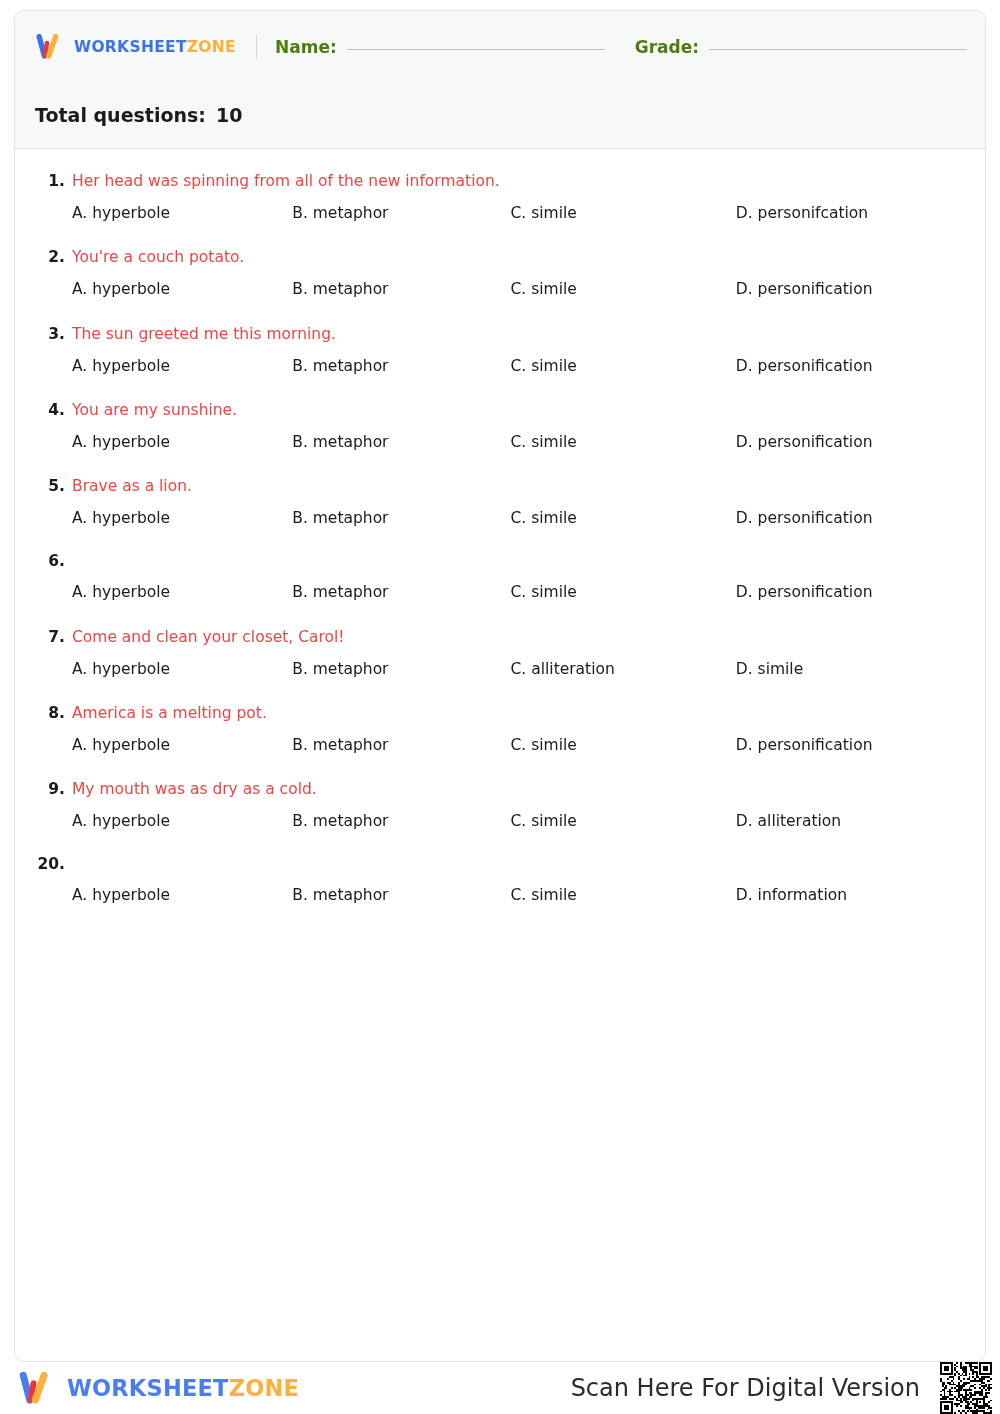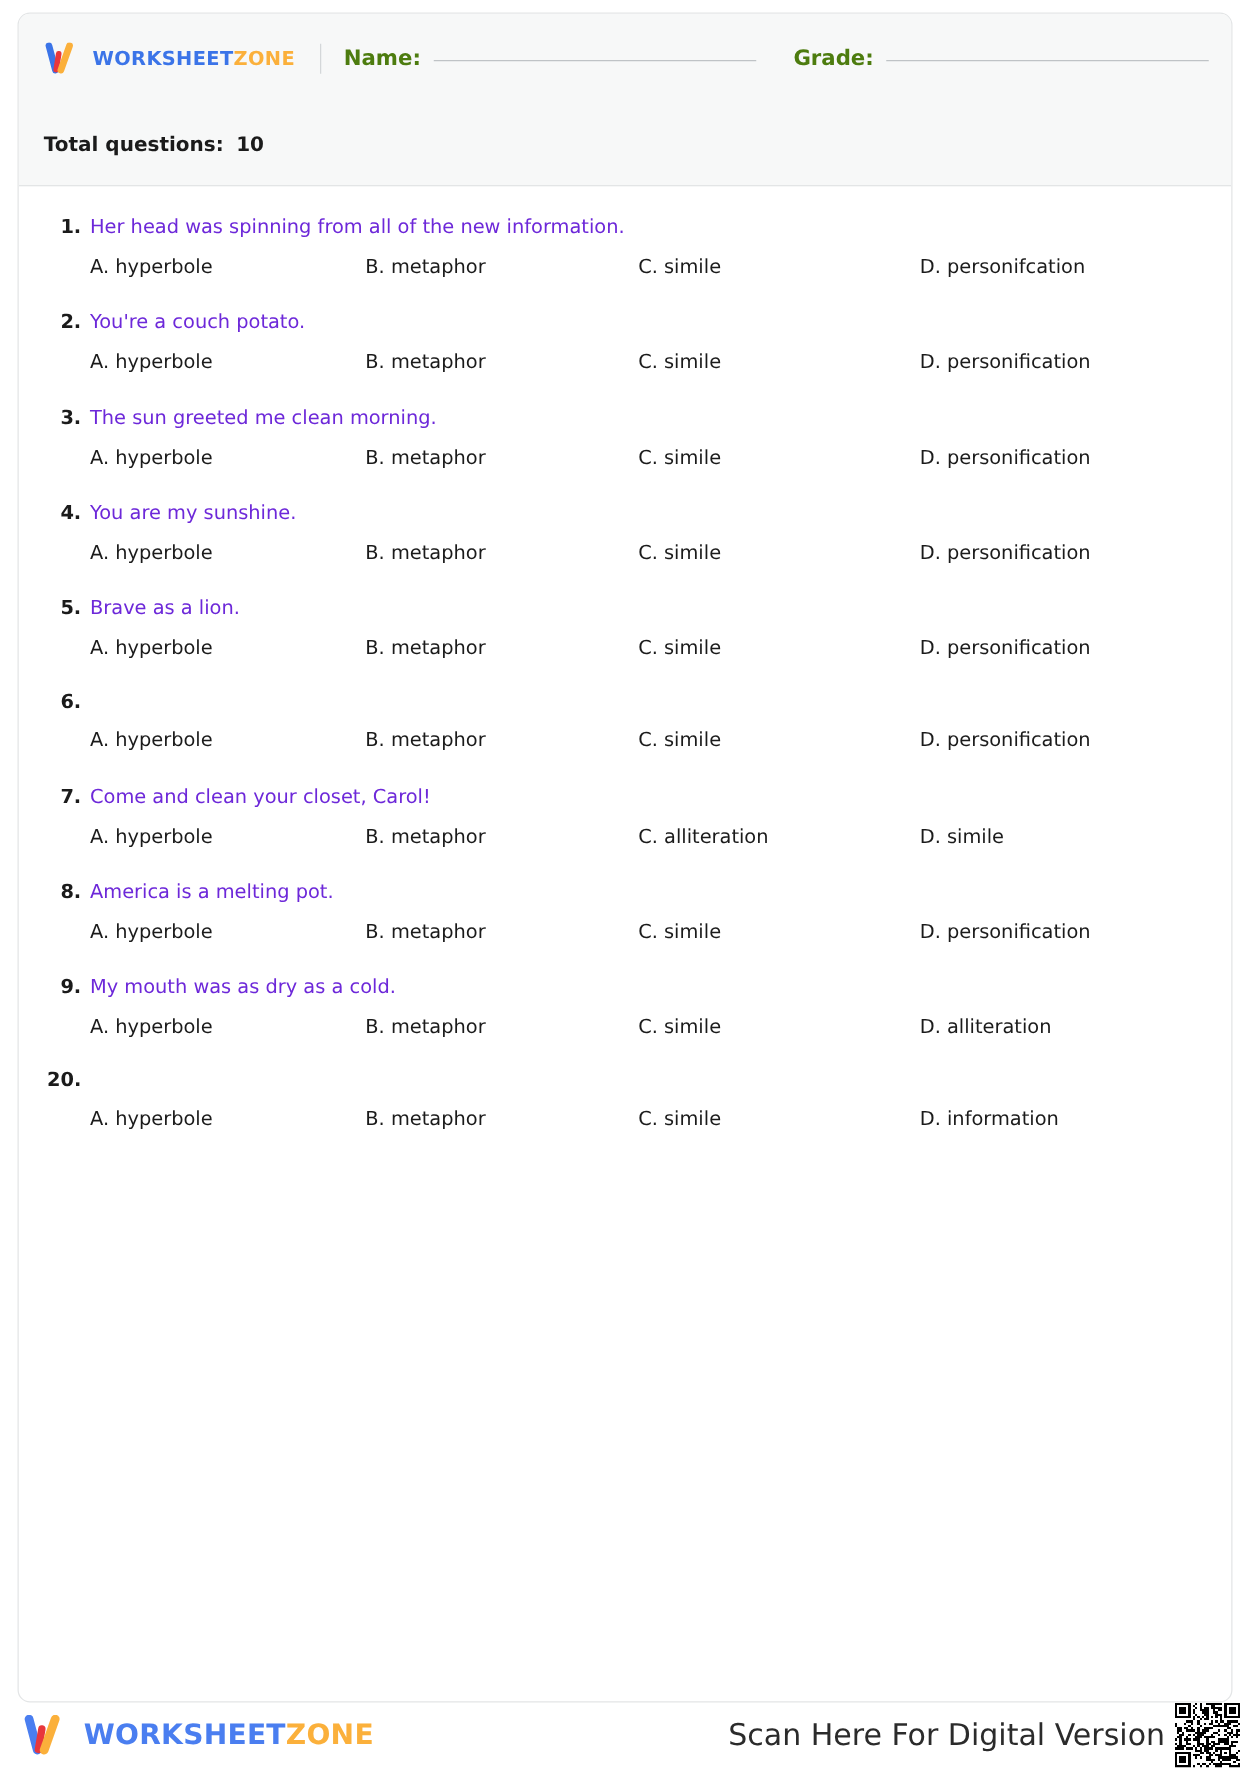--- a/index.html
+++ b/index.html
@@ -100,21 +100,21 @@
   .field.name-field { max-width: 420px; margin-right: 30px; }
   .field.grade-field { max-width: 350px; }
 
   .header-row-bottom {
     padding: 0 20px;
     height: 64px;
     display: flex;
     align-items: center;
   }
   .total-questions {
-    font-size: 16px;
+    font-size: 19px;
     font-weight: 700;
     color: #1b1b1b;
   }
   .total-questions .tq-count {
     margin-left: 10px;
     font-weight: 700;
   }
 
   
   .body-area {
@@ -133,21 +133,21 @@
     width: 30px;
     flex: 0 0 30px;
     text-align: right;
     font-size: 15.5px;
     font-weight: 700;
     color: #1b1b1b;
     margin-right: 7px;
   }
   .q-text {
     font-size: 15.5px;
-    color: #6d28d9;
+    color: #ef4444;
     line-height: 1.3;
   }
   .options {
     display: flex;
     margin: 12px 0 24px 0;
     padding-left: 37px;
   }
   .opt {
     font-size: 15.5px;
     color: #1b1b1b;
@@ -187,21 +187,21 @@
     letter-spacing: 0.2px;
     white-space: nowrap;
   }
   .footer-logo-text .ws { color: #4a7ef0; }
   .footer-logo-text .zn { color: #fbb03b; }
 
   .footer-right {
     margin-left: auto;
     display: flex;
     align-items: center;
-    gap: 8px;
+    gap: 20px;
     padding-right: 8px;
   }
   .scan-text {
     font-size: 24px;
     color: #2b2b2b;
     font-weight: 400;
     white-space: nowrap;
   }
   .qr {
     width: 52px;
@@ -272,21 +272,21 @@
         <span class="opt o0">A. hyperbole</span>
         <span class="opt o1">B. metaphor</span>
         <span class="opt o2">C. simile</span>
         <span class="opt o3">D. personification</span>
       </div>
     </div>
 
     <div class="question">
       <div class="q-line">
         <span class="q-num">3.</span>
-        <span class="q-text">The sun greeted me clean morning.</span>
+        <span class="q-text">The sun greeted me this morning.</span>
       </div>
       <div class="options">
         <span class="opt o0">A. hyperbole</span>
         <span class="opt o1">B. metaphor</span>
         <span class="opt o2">C. simile</span>
         <span class="opt o3">D. personification</span>
       </div>
     </div>
 
     <div class="question">

